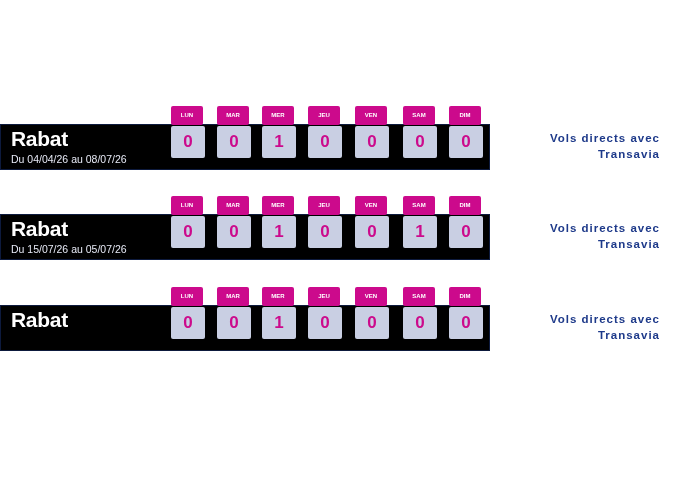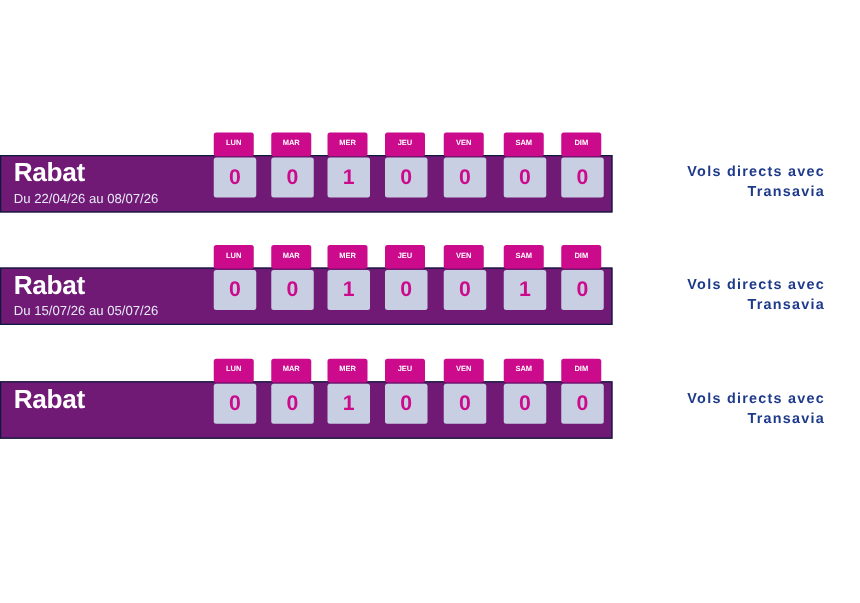--- a/index.html
+++ b/index.html
@@ -1,32 +1,32 @@
 <!DOCTYPE html>
 <html><head>
 <meta charset="utf-8">
 <style>
   html, body { margin:0; padding:0; background:#ffffff; }
   body { width:688px; height:482px; position:relative; overflow:hidden; font-family:"Liberation Sans", sans-serif; }
   .row { position:absolute; left:0; width:688px; height:70px; }
-  .band { position:absolute; left:0; top:18px; width:490px; height:46px; background:#701a75; border:1px solid #0d1a3d; box-sizing:border-box; }
+  .band { position:absolute; left:0; top:18px; width:490px; height:46px; background:#000000; border:1px solid #0d1a3d; box-sizing:border-box; }
   .city { position:absolute; left:10px; top:2px; color:#ffffff; font-weight:bold; font-size:21px; letter-spacing:-0.3px; }
   .dates { position:absolute; left:10px; top:28px; color:#e6e9f5; font-size:10.5px; }
   .day { position:absolute; top:0; width:34px; }
   .tab { position:absolute; top:0; left:0; width:32px; height:19px; background:#cc0a8c; border-radius:2px; color:#ffffff; font-size:6px; font-weight:bold; text-align:center; line-height:19px; }
   .box { position:absolute; top:20px; left:0; width:34px; height:32px; background:#c9cfe3; border-radius:2px; color:#cc0a8c; font-size:17px; font-weight:bold; text-align:center; line-height:32px; }
   .note { position:absolute; left:510px; width:150px; text-align:right; color:#1e3a8a; font-weight:bold; font-size:11.5px; letter-spacing:1px; line-height:16px; }
 </style>
 </head>
 <body>
 
 <div class="row" style="top:106px;">
   <div class="band">
     <div class="city">Rabat</div>
-    <div class="dates">Du 22/04/26 au 08/07/26</div>
+    <div class="dates">Du 04/04/26 au 08/07/26</div>
   </div>
   <div class="day" style="left:171px;">
       <div class="tab">LUN</div>
       <div class="box">0</div>
     </div>
   <div class="day" style="left:217px;">
       <div class="tab">MAR</div>
       <div class="box">0</div>
     </div>
   <div class="day" style="left:262px;">

